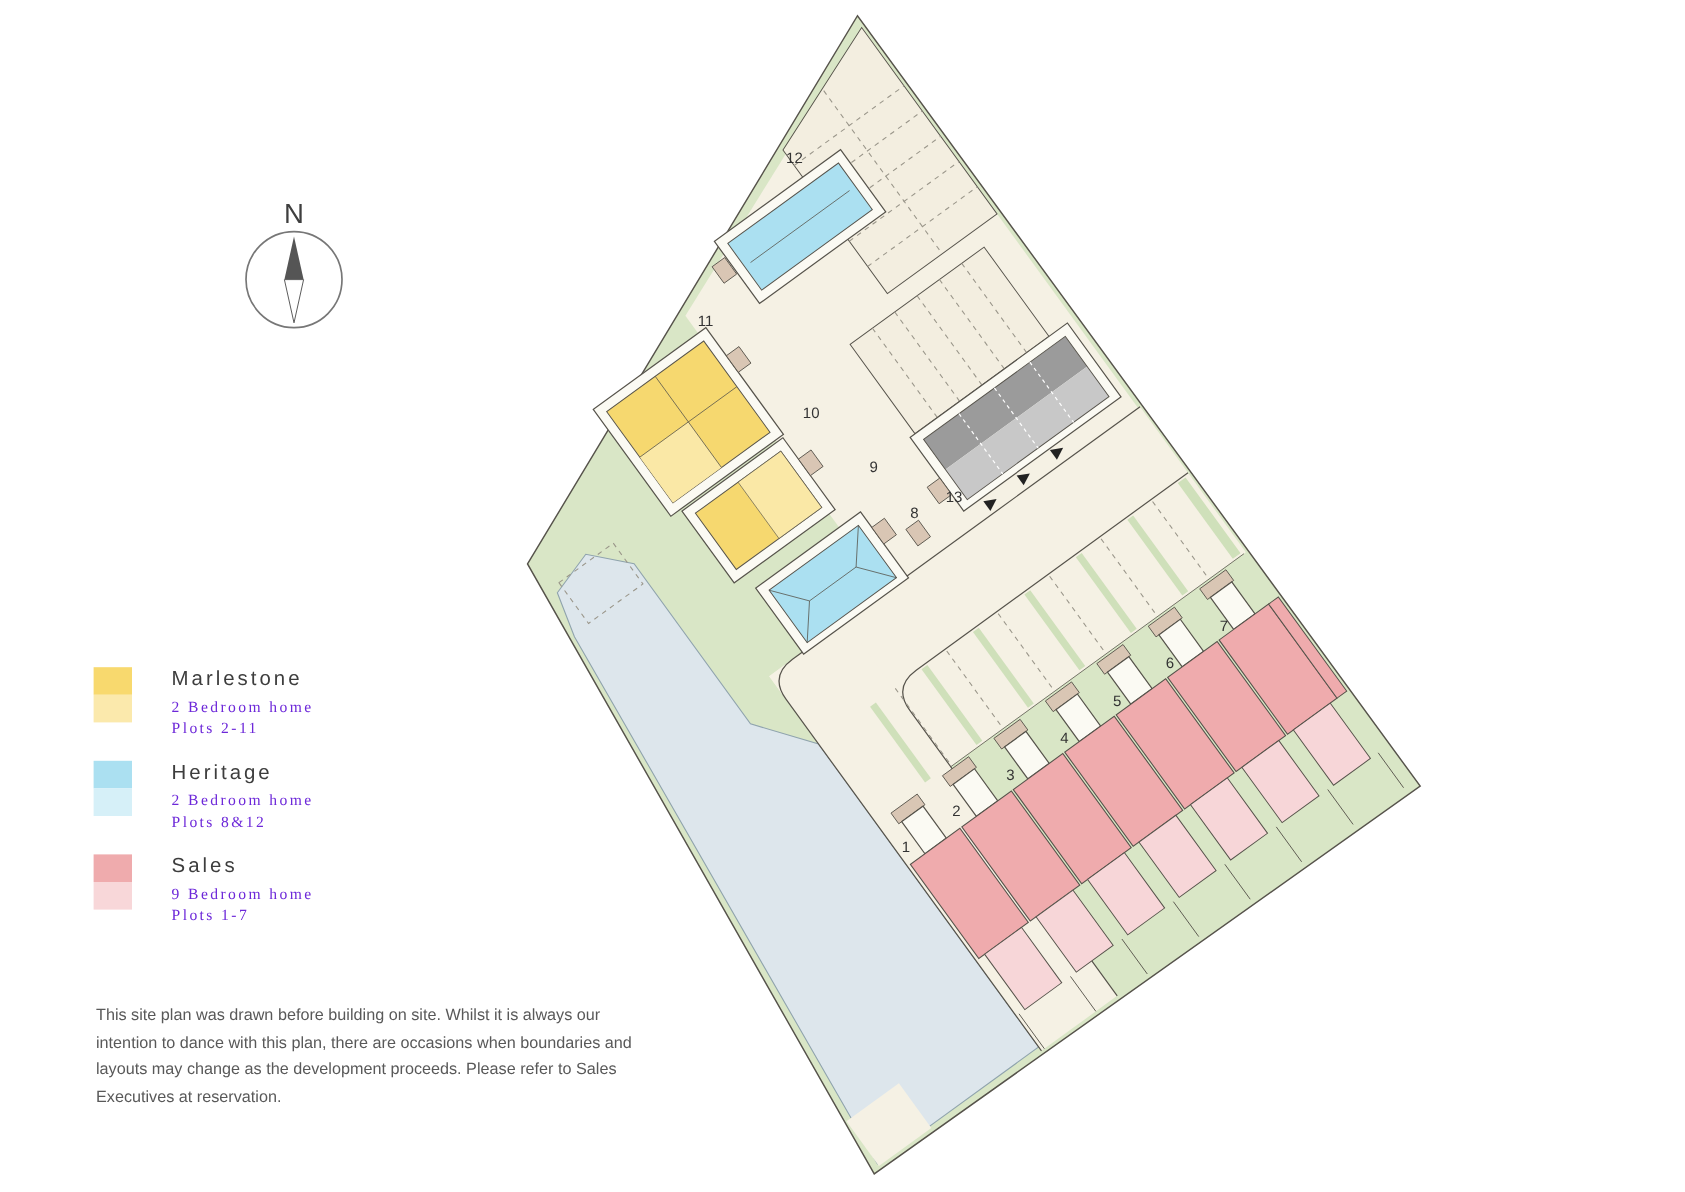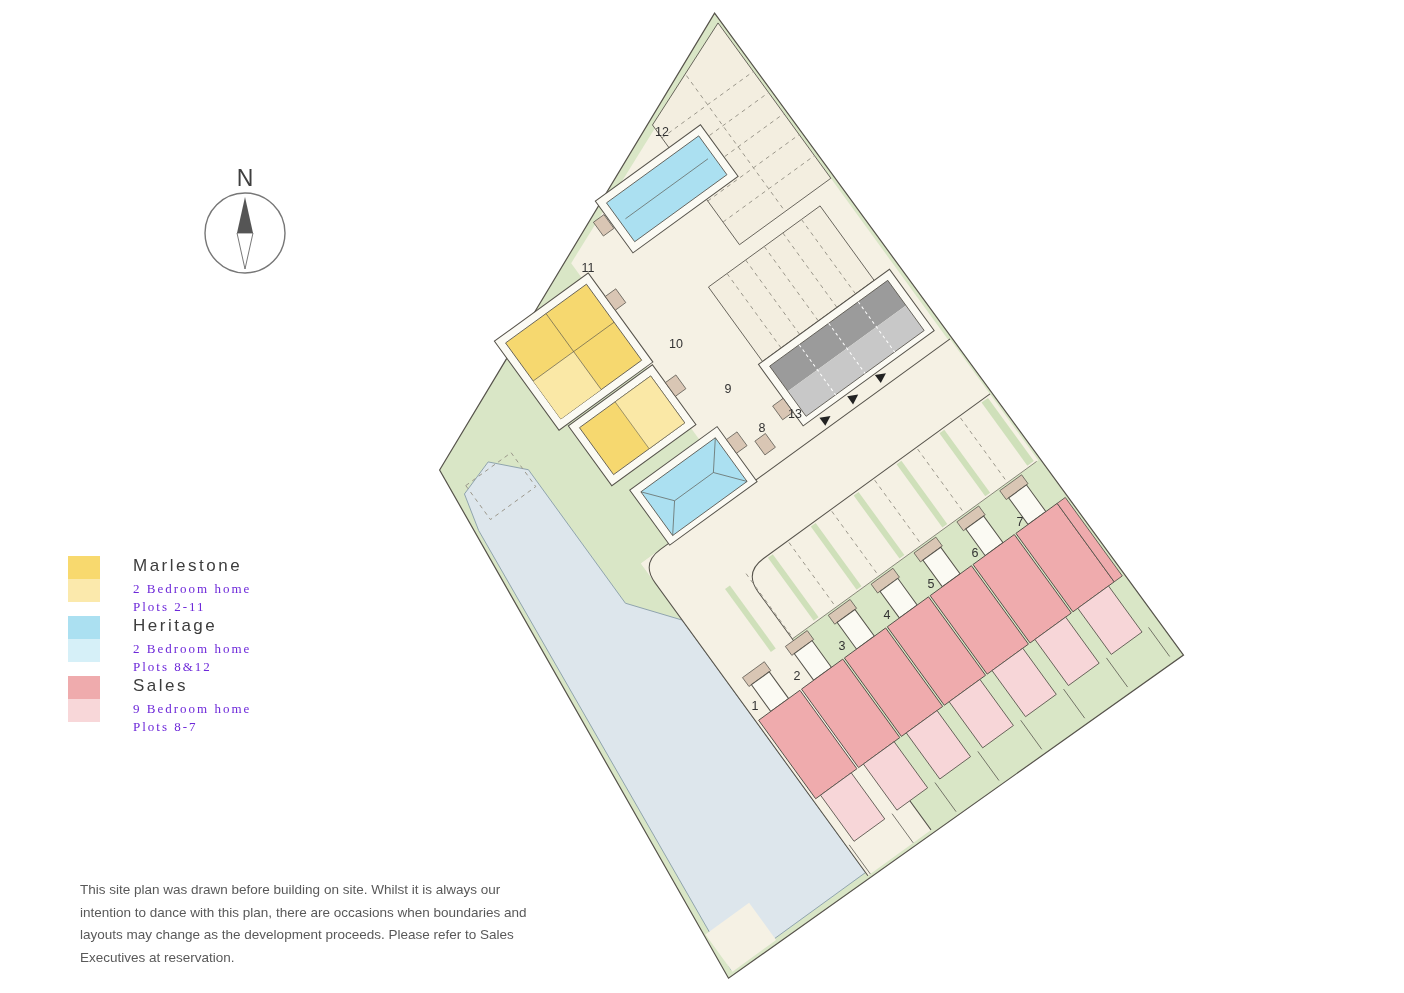--- a/index.html
+++ b/index.html
@@ -17,34 +17,34 @@
   .slab{fill:#fbfaf3;stroke:#56534b;stroke-width:1;}
   .porch{fill:#d9c6b4;stroke:#56534b;stroke-width:0.7;}
   .dash{stroke:#9a968a;stroke-width:0.9;stroke-dasharray:4 4;fill:none;}
   .dashw{stroke:#ffffff;stroke-width:1;stroke-dasharray:3 3;fill:none;}
   .kerb{stroke:#56534b;stroke-width:1;fill:none;}
   .thin{stroke:#56534b;stroke-width:0.6;fill:none;}
   .greenpatch{fill:#cfe0ba;stroke:none;}
   .lbl{font:12.5px "Liberation Sans",sans-serif;fill:#333333;text-anchor:middle;}
 
   
-  .legend{position:absolute;left:68px;top:556px;display:flex;flex-direction:column;}
+  .legend{position:absolute;left:78px;top:556px;display:flex;flex-direction:column;gap:18px;}
   .legend-item{display:flex;gap:33px;}
   .swatch{width:32px;height:46px;display:flex;flex-direction:column;flex:none;}
   .sw-half{flex:1;}
   .sw0t{background:#F8D96E;} .sw0b{background:#FBE9AC;}
   .sw1t{background:#9B9B9B;} .sw1b{background:#C9C9C9;}
   .sw2t{background:#ABE0F1;} .sw2b{background:#D6F0F8;}
   .sw3t{background:#EFABAD;} .sw3b{background:#F8D7D9;}
   .legend-title{font-size:17px;letter-spacing:2.5px;color:#3d3d3d;margin-bottom:4px;}
   .legend-line{font-size:13px;letter-spacing:2px;color:#6d28d9;line-height:18px;font-family:Liberation Serif, serif;}
 
   
   .disclaimer{
-    position:absolute;left:80px;top:879px;width:452px;
+    position:absolute;left:80px;top:835px;width:452px;
     font-size:13.5px;line-height:22.5px;color:#595959;
   }
 </style>
 </head>
 <body>
 
 <svg width="1404" height="993" viewBox="0 0 1404 993">
 
   <defs>
     <g id="edgar-unit">
@@ -227,19 +227,19 @@
   </div>
 
   <div class="legend-item">
     <div class="swatch">
       <div class="sw-half sw3t"></div>
         <div class="sw-half sw3b"></div>
     </div>
     <div class="legend-text">
       <div class="legend-title">Sales</div>
       <div class="legend-line">9 Bedroom home</div>
-      <div class="legend-line">Plots 8-7</div>
+      <div class="legend-line">Plots 1-7</div>
     </div>
   </div>
 
 </div>
 
 <div class="disclaimer">This site plan was drawn before building on site.  Whilst it is always our intention to dance with this plan, there are occasions when boundaries and layouts may change as the development proceeds.  Please refer to Sales Executives at reservation.</div>
 
 </body></html>

